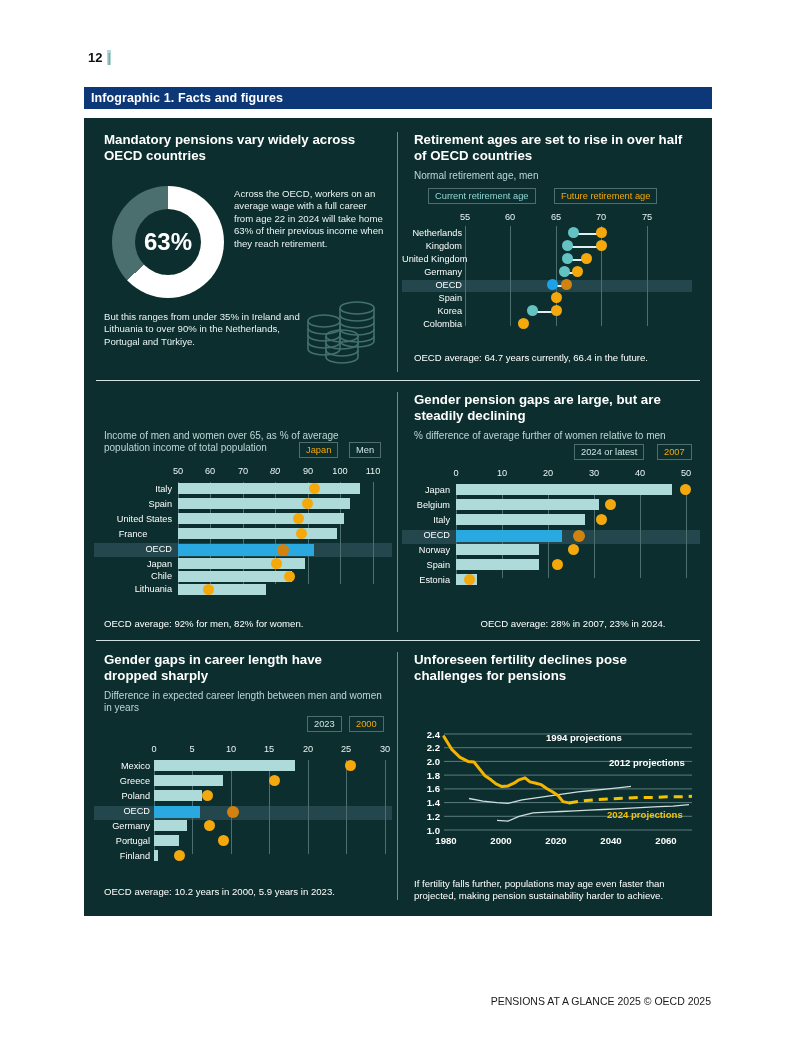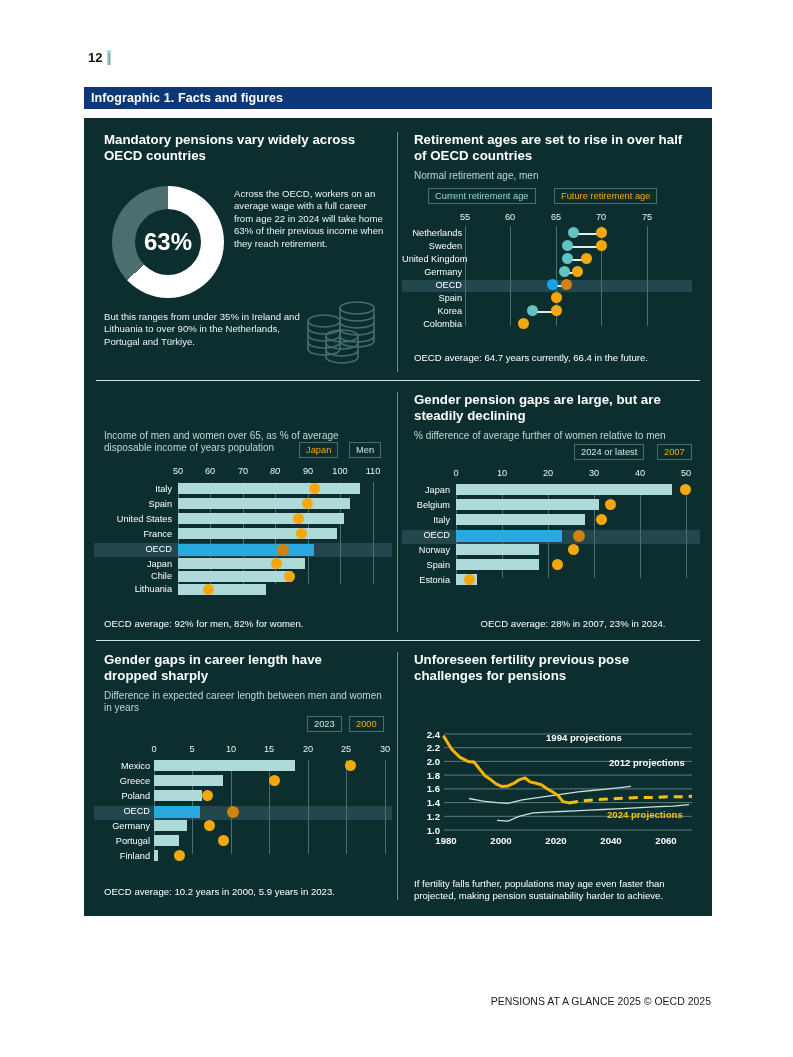--- a/index.html
+++ b/index.html
@@ -137,21 +137,21 @@
 
         <div class="hlrow" style="left:-12px;top:68px;width:290px;height:12px;"></div>
 
         <div class="gline" style="left:51px;top:14px;height:100px;"></div>
         <div class="gline" style="left:96px;top:14px;height:100px;"></div>
         <div class="gline" style="left:142px;top:14px;height:100px;"></div>
         <div class="gline" style="left:187px;top:14px;height:100px;"></div>
         <div class="gline" style="left:233px;top:14px;height:100px;"></div>
 
         <div class="clab" style="left:-12px;top:16px;width:60px;">Netherlands</div>
-        <div class="clab" style="left:-12px;top:29px;width:60px;">Sweden</div>
+        <div class="clab" style="left:-12px;top:29px;width:60px;">Kingdom</div>
         <div class="clab" style="left:-12px;top:42px;width:60px;">United Kingdom</div>
         <div class="clab" style="left:-12px;top:55px;width:60px;">Germany</div>
         <div class="clab" style="left:-12px;top:68px;width:60px;">OECD</div>
         <div class="clab" style="left:-12px;top:81px;width:60px;">Spain</div>
         <div class="clab" style="left:-12px;top:94px;width:60px;">Korea</div>
         <div class="clab" style="left:-12px;top:107px;width:60px;">Colombia</div>
 
         <div class="conn" style="left:160px;top:20.5px;width:27px;"></div>
         <div class="dot teal" style="left:154px;top:15px;width:11px;height:11px;"></div>
         <div class="dot" style="left:182px;top:15px;width:11px;height:11px;"></div>
@@ -178,21 +178,21 @@
         <div class="dot teal" style="left:113px;top:93px;width:11px;height:11px;"></div>
         <div class="dot" style="left:137px;top:93px;width:11px;height:11px;"></div>
 
         <div class="dot" style="left:104px;top:106px;width:11px;height:11px;"></div>
       </div>
 
       <div class="pnote" style="position:absolute;left:12px;top:226px;width:286px;">OECD average: 64.7 years currently, 66.4 in the future.</div>
     </div>
 
     <div class="panel p3">
-      <div class="psub" style="position:absolute;left:10px;top:44px;width:240px;">Income of men and women over 65, as % of average disposable income of years population</div>
+      <div class="psub" style="position:absolute;left:10px;top:44px;width:240px;">Income of men and women over 65, as % of average population income of total population</div>
 
       <div style="position:absolute;left:205px;top:56px;" class="legbox leg-gold">Japan</div>
       <div style="position:absolute;left:255px;top:56px;" class="legbox leg-white">Men</div>
 
       <div class="chart" style="left:10px;top:80px;width:288px;height:140px;">
 
         <div class="axlab" style="left:59px;top:0;width:30px;">50</div>
         <div class="axlab" style="left:91px;top:0;width:30px;">60</div>
         <div class="axlab" style="left:124px;top:0;width:30px;">70</div>
         <div class="axlab" style="left:156px;top:0;width:30px;font-style:italic;">80</div>
@@ -206,21 +206,21 @@
         <div class="gline" style="left:106px;top:16px;height:102px;"></div>
         <div class="gline" style="left:139px;top:16px;height:102px;"></div>
         <div class="gline" style="left:171px;top:16px;height:102px;"></div>
         <div class="gline" style="left:204px;top:16px;height:102px;"></div>
         <div class="gline" style="left:236px;top:16px;height:102px;"></div>
         <div class="gline" style="left:269px;top:16px;height:102px;"></div>
 
         <div class="clab" style="left:-10px;top:18px;width:78px;">Italy</div>
         <div class="clab" style="left:-10px;top:33px;width:78px;">Spain</div>
         <div class="clab" style="left:-10px;top:48px;width:78px;">United States</div>
-        <div class="clab" style="left:-10px;top:63px;width:78px;">France</div>
+        <div class="clab" style="left:-10px;top:63px;width:78px;text-align:center;">France</div>
         <div class="clab" style="left:-10px;top:78px;width:78px;">OECD</div>
         <div class="clab" style="left:-10px;top:93px;width:78px;">Japan</div>
         <div class="clab" style="left:-10px;top:105px;width:78px;">Chile</div>
         <div class="clab" style="left:-10px;top:118px;width:78px;">Lithuania</div>
 
         <div class="bar" style="left:74px;top:17px;width:182px;height:11px;"></div>
         <div class="bar" style="left:74px;top:32px;width:172px;height:11px;"></div>
         <div class="bar" style="left:74px;top:47px;width:166px;height:11px;"></div>
         <div class="bar" style="left:74px;top:62px;width:159px;height:11px;"></div>
         <div class="bar oecd" style="left:74px;top:78px;width:136px;height:12px;"></div>
@@ -343,21 +343,21 @@
         <div class="dot oran" style="left:123px;top:62px;width:12px;height:12px;"></div>
         <div class="dot" style="left:100px;top:76px;width:11px;height:11px;"></div>
         <div class="dot" style="left:114px;top:91px;width:11px;height:11px;"></div>
         <div class="dot" style="left:70px;top:106px;width:11px;height:11px;"></div>
       </div>
 
       <div class="pnote" style="position:absolute;left:10px;top:240px;width:286px;">OECD average: 10.2 years in 2000, 5.9 years in 2023.</div>
     </div>
 
     <div class="panel p6">
-      <div class="ptitle" style="position:absolute;left:12px;top:6px;width:278px;">Unforeseen fertility previous pose challenges for pensions</div>
+      <div class="ptitle" style="position:absolute;left:12px;top:6px;width:278px;">Unforeseen fertility declines pose challenges for pensions</div>
 
       <div class="chart" style="left:12px;top:78px;width:288px;height:128px;">
         <svg width="288" height="128" viewBox="0 0 288 128">
 
           <g stroke="#5a7c7c" stroke-width="1">
             <line x1="30" y1="10" x2="278" y2="10"></line>
             <line x1="30" y1="23.7" x2="278" y2="23.7"></line>
             <line x1="30" y1="37.4" x2="278" y2="37.4"></line>
             <line x1="30" y1="51.1" x2="278" y2="51.1"></line>
             <line x1="30" y1="64.9" x2="278" y2="64.9"></line>

